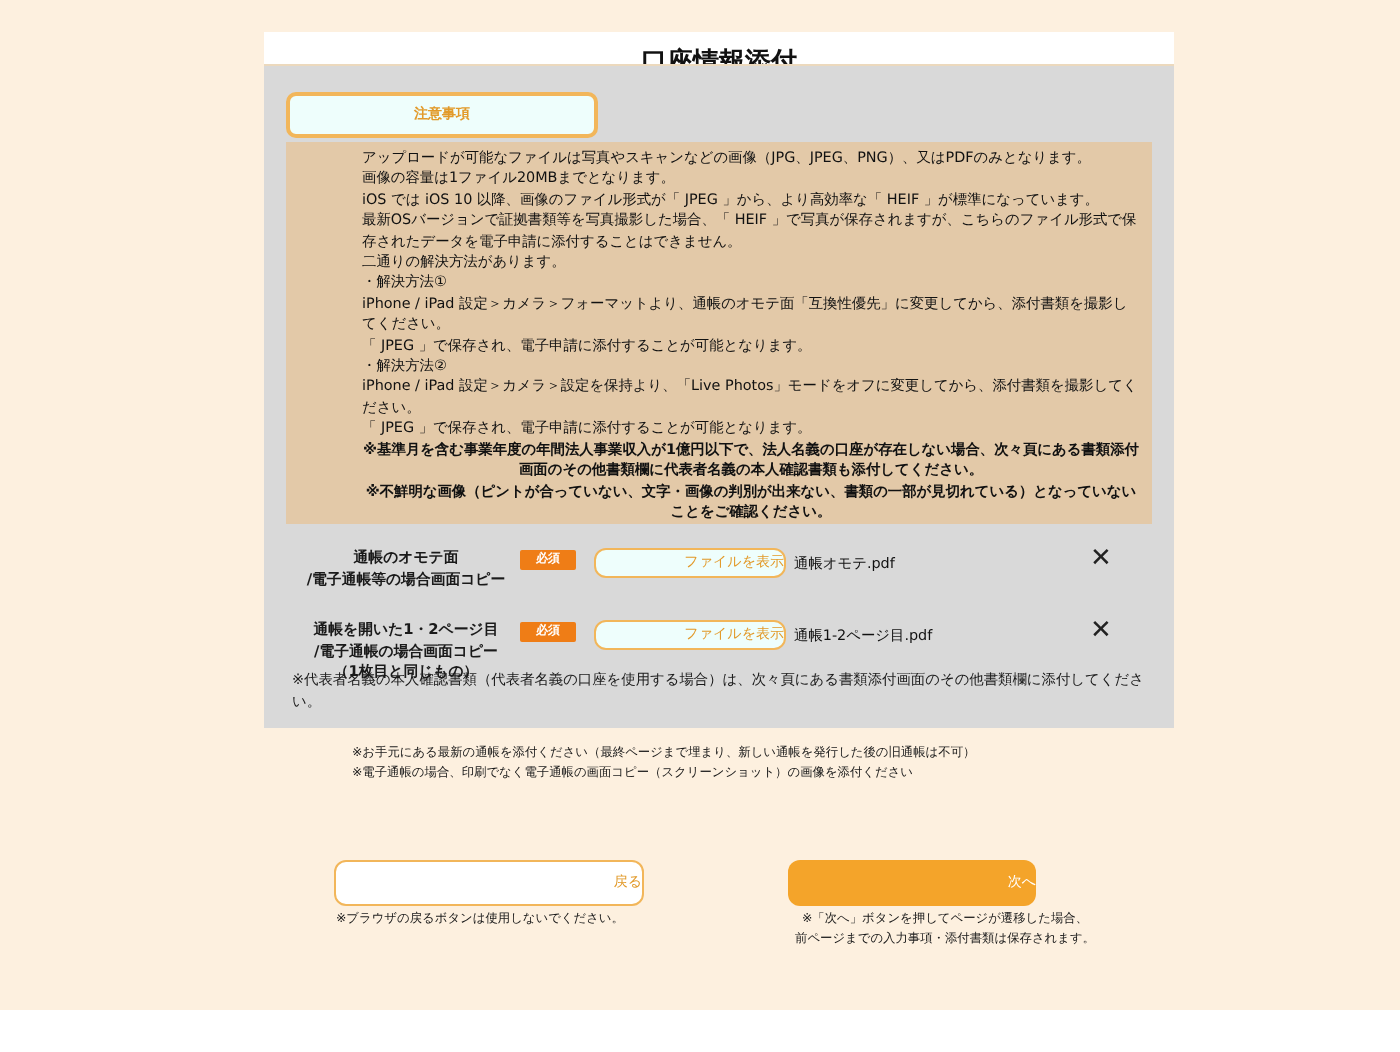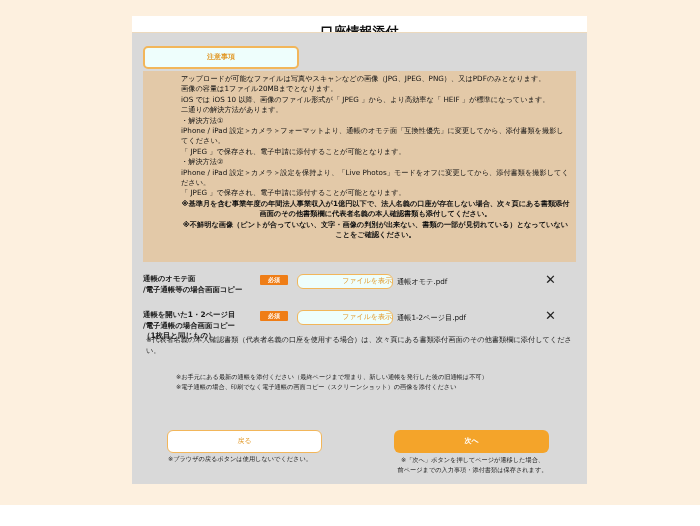--- a/index.html
+++ b/index.html
@@ -1,53 +1,54 @@
 <!DOCTYPE html>
 <html><head>
 <meta charset="utf-8">
 <style>
   * { box-sizing: border-box; margin: 0; padding: 0; }
   html, body { width: 700px; height: 526px; overflow: hidden; }
   body { background: #fdf0df; font-family: "DejaVu Sans", "Liberation Sans", sans-serif; color: #1a1a1a; position: relative; }
   .bottom-white { position: absolute; left: 0; top: 505px; width: 700px; height: 21px; background: #ffffff; }
   .header { position: absolute; left: 132px; top: 16px; width: 455px; height: 20px; background: #ffffff; text-align: center; }
   .header h1 { font-size: 13px; font-weight: bold; line-height: 28px; padding-top: 2px; color: #111; }
-  .panel { position: absolute; left: 132px; top: 32px; width: 455px; height: 452px; background: #d9d9d9; border-top: 1px solid #ecd9bd; }
+  .panel { position: absolute; left: 132px; top: 32px; width: 455px; height: 332px; background: #d9d9d9; border-top: 1px solid #ecd9bd; }
   .notice-tab { position: absolute; left: 11px; top: 13px; width: 156px; height: 23px; background: #eefefc; border: 2px solid #f2b65a; border-radius: 5px; font-size: 7px; color: #e29a2a; text-align: center; line-height: 19px; font-weight: bold; }
   .notice-box { position: absolute; left: 11px; top: 38px; width: 433px; height: 191px; background: #e3c9a8; padding: 3px 6px; font-size: 7.2px; line-height: 10.4px; color: #111; }
   .notice-box p { white-space: normal; margin-left: 32px; }
   .notice-box .b { font-weight: bold; text-align: center; }
   .row { position: absolute; left: 11px; width: 433px; }
-  .row .label { position: absolute; left: 0; top: 0; font-size: 7.4px; font-weight: bold; line-height: 10.5px; width: 120px; }
+  .row .label { position: absolute; left: 0; top: 0; font-size: 7.4px; font-weight: bold; line-height: 10.5px; width: 120px; text-align: center; }
   .row .req { position: absolute; left: 117px; top: 1px; width: 28px; height: 10px; background: #ef7d16; color: #fff; font-size: 6px; text-align: center; line-height: 10px; font-weight: bold; border-radius: 1px; }
   .row .view-btn { position: absolute; left: 154px; top: 0; width: 96px; height: 15px; background: #eefefc; border: 1.5px solid #f2b65a; border-radius: 6px; font-size: 7px; color: #e29a2a; text-align: right; line-height: 12px; }
   .row .fname { position: absolute; left: 254px; top: 3px; font-size: 7.2px; color: #111; }
   .row .close { position: absolute; left: 402px; top: -1px; font-size: 13px; color: #222; line-height: 14px; cursor: pointer; }
   .rep-note { position: absolute; left: 14px; top: 302px; width: 430px; font-size: 7.2px; line-height: 10.5px; }
   .passbook-notes { position: absolute; left: 44px; top: 339px; width: 400px; font-size: 6.2px; line-height: 9.5px; }
-  .back-btn { position: absolute; left: 167px; top: 430px; width: 155px; height: 23px; background: #ffffff; border: 1.5px solid #f2b65a; border-radius: 6px; color: #e29a2a; font-size: 7px; text-align: center; line-height: 20px; }
+  .back-btn { position: absolute; left: 167px; top: 430px; width: 155px; height: 23px; background: #ffffff; border: 1.5px solid #f2b65a; border-radius: 6px; color: #e29a2a; font-size: 7px; text-align: right; line-height: 20px; }
   .back-note { position: absolute; left: 168px; top: 455px; font-size: 6.2px; }
-  .next-btn { position: absolute; left: 394px; top: 430px; width: 155px; height: 23px; background: #f4a42a; border-radius: 6px; color: #fff; font-size: 7px; text-align: center; line-height: 23px; font-weight: bold; }
+  .next-btn { position: absolute; left: 394px; top: 430px; width: 124px; height: 23px; background: #f4a42a; border-radius: 6px; color: #fff; font-size: 7px; text-align: right; line-height: 23px; }
   .next-note { position: absolute; left: 380px; top: 455px; width: 185px; font-size: 6.2px; line-height: 10px; text-align: center; }
 </style>
 </head>
 <body>
 
 <div class="bottom-white"></div>
 
 <div class="header">
   <h1>口座情報添付</h1>
 </div>
 
 <div class="panel">
   <div class="notice-tab">注意事項</div>
   <div class="notice-box">
     <p>アップロードが可能なファイルは写真やスキャンなどの画像（JPG、JPEG、PNG）、又はPDFのみとなります。</p>
     <p>画像の容量は1ファイル20MBまでとなります。</p>
     <p>iOS では iOS 10 以降、画像のファイル形式が「 JPEG 」から、より高効率な「 HEIF 」が標準になっています。</p>
+    <p>最新OSバージョンで証拠書類等を写真撮影した場合、「 HEIF 」で写真が保存されますが、こちらのファイル形式で保存されたデータを電子申請に添付することはできません。</p>
     <p>二通りの解決方法があります。</p>
     <p>・解決方法①</p>
     <p>iPhone / iPad 設定＞カメラ＞フォーマットより、通帳のオモテ面「互換性優先」に変更してから、添付書類を撮影してください。</p>
     <p>「 JPEG 」で保存され、電子申請に添付することが可能となります。</p>
     <p>・解決方法②</p>
     <p>iPhone / iPad 設定＞カメラ＞設定を保持より、「Live Photos」モードをオフに変更してから、添付書類を撮影してください。</p>
     <p>「 JPEG 」で保存され、電子申請に添付することが可能となります。</p>
     <p class="b">※基準月を含む事業年度の年間法人事業収入が1億円以下で、法人名義の口座が存在しない場合、次々頁にある書類添付画面のその他書類欄に代表者名義の本人確認書類も添付してください。</p>
     <p class="b">※不鮮明な画像（ピントが合っていない、文字・画像の判別が出来ない、書類の一部が見切れている）となっていないことをご確認ください。</p>
   </div>

